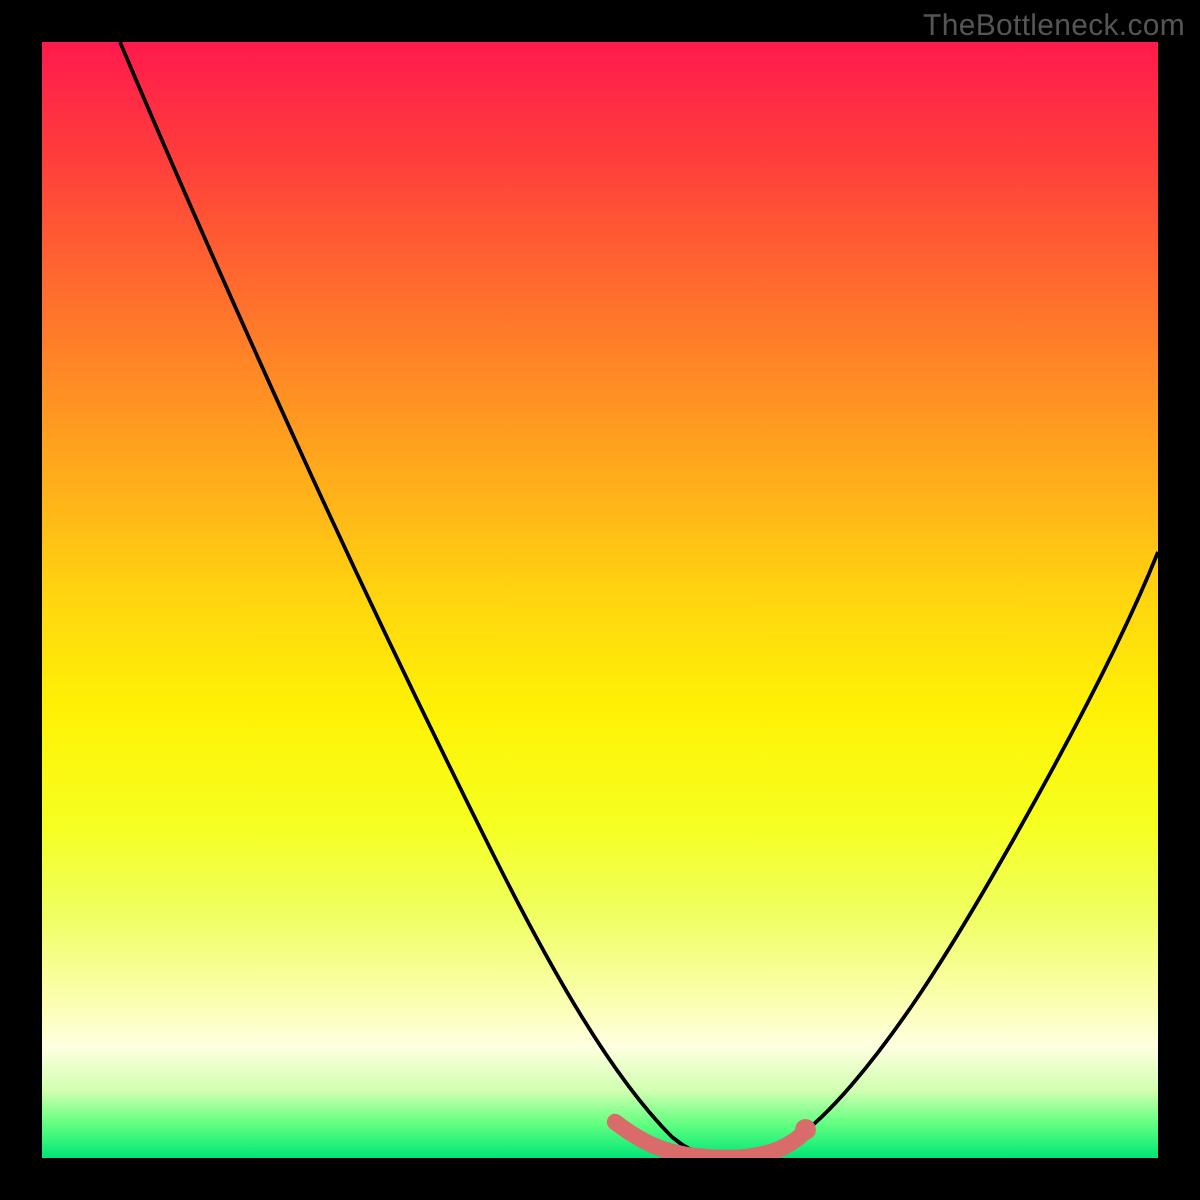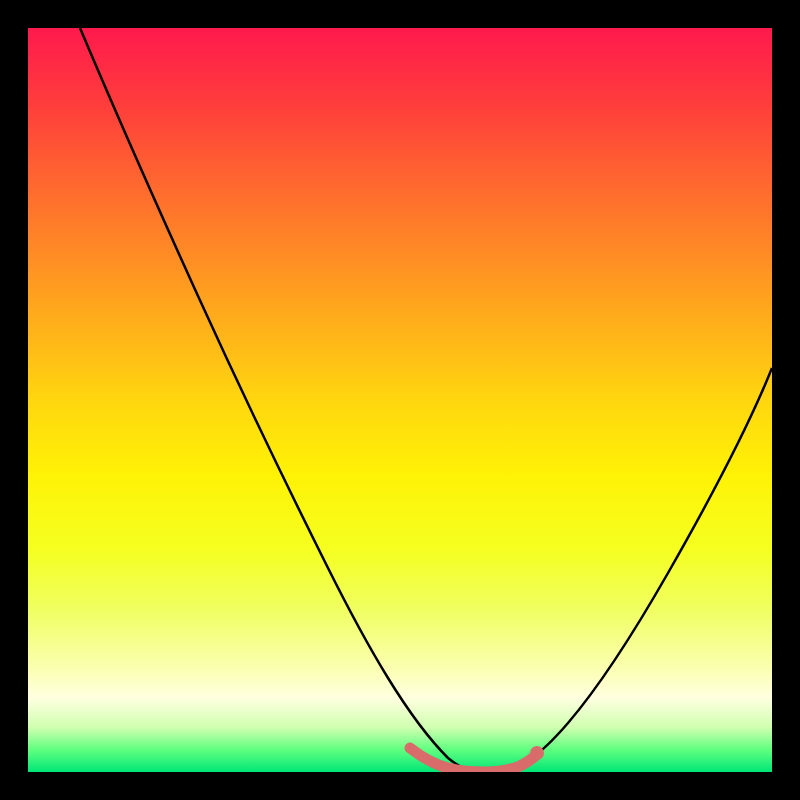--- a/index.html
+++ b/index.html
@@ -60,13 +60,14 @@
                C 570 660, 600 615, 640 545
                C 680 475, 720 400, 744 340" fill="none" stroke="#000" stroke-width="2.5"></path>
       <path d="M 382 720
                C 395 730, 408 737, 420 740
                C 432 743, 445 744, 458 744
                C 470 744, 482 742, 492 738
                C 498 735, 503 732, 507 728" fill="none" stroke="#d96b6b" stroke-width="11" stroke-linecap="round"></path>
       <circle cx="509" cy="725" r="7" fill="#d96b6b"></circle>
     </svg>
   </div>
+  <div class="watermark">TheBottleneck.com</div>
 </div>
 
 </body></html>

